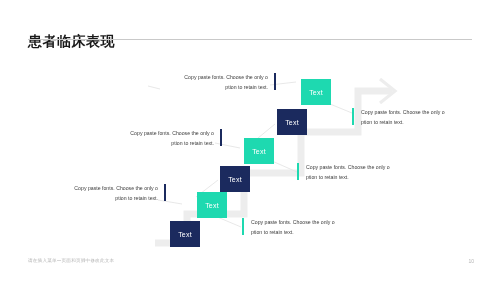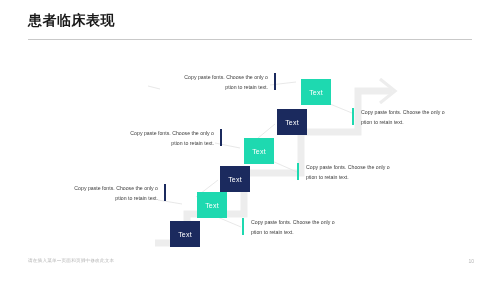--- a/index.html
+++ b/index.html
@@ -7,21 +7,21 @@
     width:500px;height:281px;
     background:#ffffff;
     font-family:"Liberation Sans","DejaVu Sans",sans-serif;
     overflow:hidden;
     position:relative;
   }
   .slide{position:absolute;inset:0;}
 
   
   .title{
-    position:absolute;left:28px;top:12px;
+    position:absolute;left:28px;top:33px;
     font-size:14px;font-weight:bold;color:#1a1a1a;
     letter-spacing:0.5px;white-space:nowrap;
   }
   .title-rule{
     position:absolute;left:28px;top:39px;width:444px;height:1px;
     background:#c9c9c9;
   }
 
   
   .bg-arrow{position:absolute;left:0;top:40px;width:500px;height:210px;}

